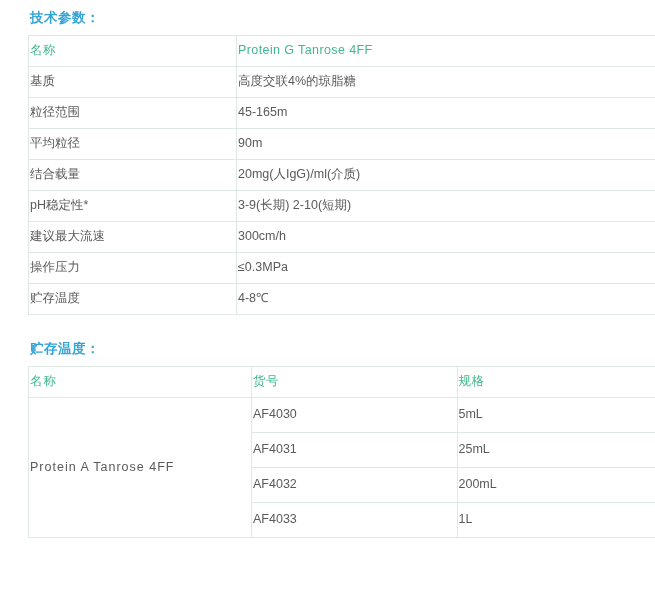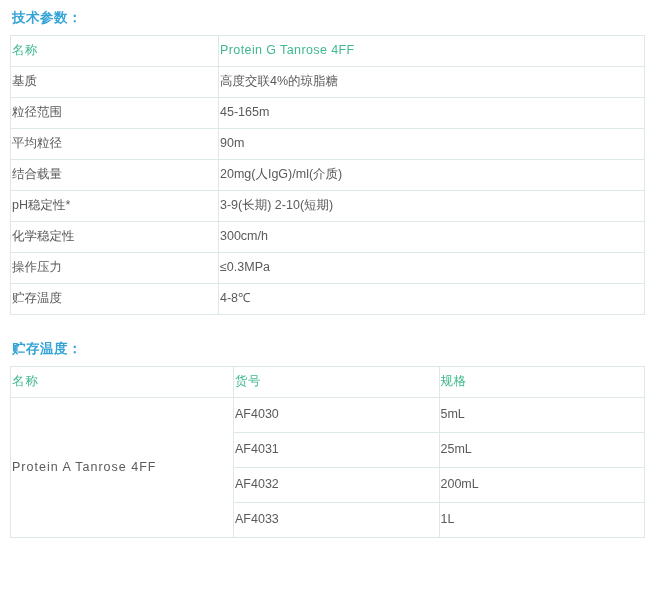--- a/index.html
+++ b/index.html
@@ -13,21 +13,21 @@
     font-family: "Liberation Sans", sans-serif;
     color: #555555;
     font-size: 13px;
     -webkit-font-smoothing: antialiased;
   }
   .page {
     position: relative;
     width: 655px;
     height: 530px;
     box-sizing: border-box;
-    padding: 0 10px;
+    padding: 0 28px;
   }
   .section-title {
     color: #34a3d6;
     font-size: 13.5px;
     font-weight: bold;
     letter-spacing: 0.5px;
     padding: 9px 0 8px 2px;
   }
   table.spec, table.order {
     border-collapse: collapse;
@@ -100,21 +100,21 @@
       </tr>
       <tr>
         <td class="label">结合载量</td>
         <td class="value">20mg(人IgG)/ml(介质)</td>
       </tr>
       <tr>
         <td class="label">pH稳定性*</td>
         <td class="value">3-9(长期) 2-10(短期)</td>
       </tr>
       <tr>
-        <td class="label">化学稳定性</td>
+        <td class="label">建议最大流速</td>
         <td class="value">300cm/h</td>
       </tr>
       <tr>
         <td class="label">操作压力</td>
         <td class="value">≤0.3MPa</td>
       </tr>
       <tr>
         <td class="label">贮存温度</td>
         <td class="value">4-8℃</td>
       </tr>

